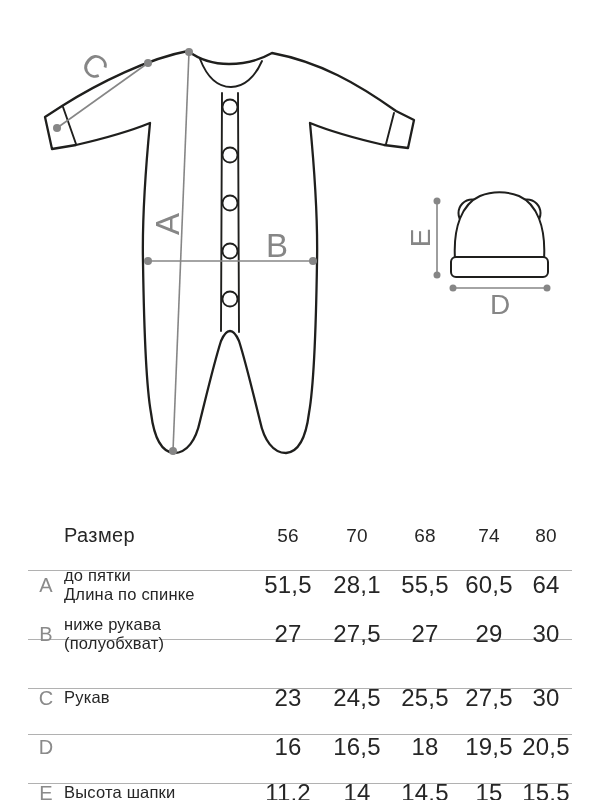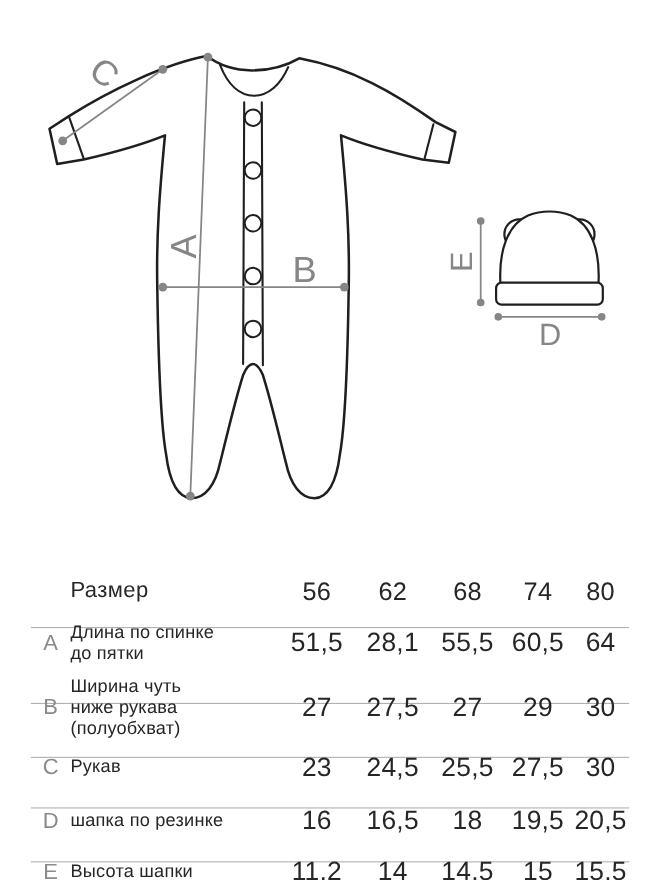--- a/index.html
+++ b/index.html
@@ -49,21 +49,21 @@
   .name .ln{display:block;}
   .header-name{
     font-size:20px;
     letter-spacing:0.4px;
   }
   .val{
     font-size:24px;
     text-align:center;
     letter-spacing:0.2px;
   }
-  .head .val{font-size:23px;}
+  .head .val{font-size:19px;}
 </style>
 </head>
 <body>
 
 <div class="canvas">
 
   <svg class="drawing" width="600" height="480" viewBox="0 0 600 480">
 
     <g stroke="#1f1f1d" fill="none" stroke-linejoin="round" stroke-linecap="round">
       <path fill="#ffffff" stroke-width="2.3" d="M 188,51
@@ -138,43 +138,42 @@
     <text transform="translate(420,238) rotate(-90)" font-size="28" text-anchor="middle" dominant-baseline="central" stroke="none">E</text>
     <text transform="translate(500,304)" font-size="28" text-anchor="middle" dominant-baseline="central" stroke="none">D</text>
   </svg>
 
   <div class="size-table">
 
     <div class="trow head row-head">
       <div class="c letter"></div>
       <div class="c name header-name">Размер</div>
       <div class="c val">56</div>
-      <div class="c val">62</div>
+      <div class="c val">70</div>
       <div class="c val">68</div>
       <div class="c val">74</div>
       <div class="c val">80</div>
     </div>
 
     <div class="trow bordered row-a">
       <div class="c letter">A</div>
       <div class="c name">
+        <span class="ln">до пятки</span>
         <span class="ln">Длина по спинке</span>
-        <span class="ln">до пятки</span>
       </div>
       <div class="c val">51,5</div>
       <div class="c val">28,1</div>
       <div class="c val">55,5</div>
       <div class="c val">60,5</div>
       <div class="c val">64</div>
     </div>
 
     <div class="trow bordered row-b">
       <div class="c letter">B</div>
       <div class="c name">
-        <span class="ln">Ширина чуть</span>
         <span class="ln">ниже рукава</span>
         <span class="ln">(полуобхват)</span>
       </div>
       <div class="c val">27</div>
       <div class="c val">27,5</div>
       <div class="c val">27</div>
       <div class="c val">29</div>
       <div class="c val">30</div>
     </div>
 
@@ -186,21 +185,20 @@
       <div class="c val">23</div>
       <div class="c val">24,5</div>
       <div class="c val">25,5</div>
       <div class="c val">27,5</div>
       <div class="c val">30</div>
     </div>
 
     <div class="trow bordered row-d">
       <div class="c letter">D</div>
       <div class="c name">
-        <span class="ln">шапка по резинке</span>
       </div>
       <div class="c val">16</div>
       <div class="c val">16,5</div>
       <div class="c val">18</div>
       <div class="c val">19,5</div>
       <div class="c val">20,5</div>
     </div>
 
     <div class="trow bordered row-e">
       <div class="c letter">E</div>

